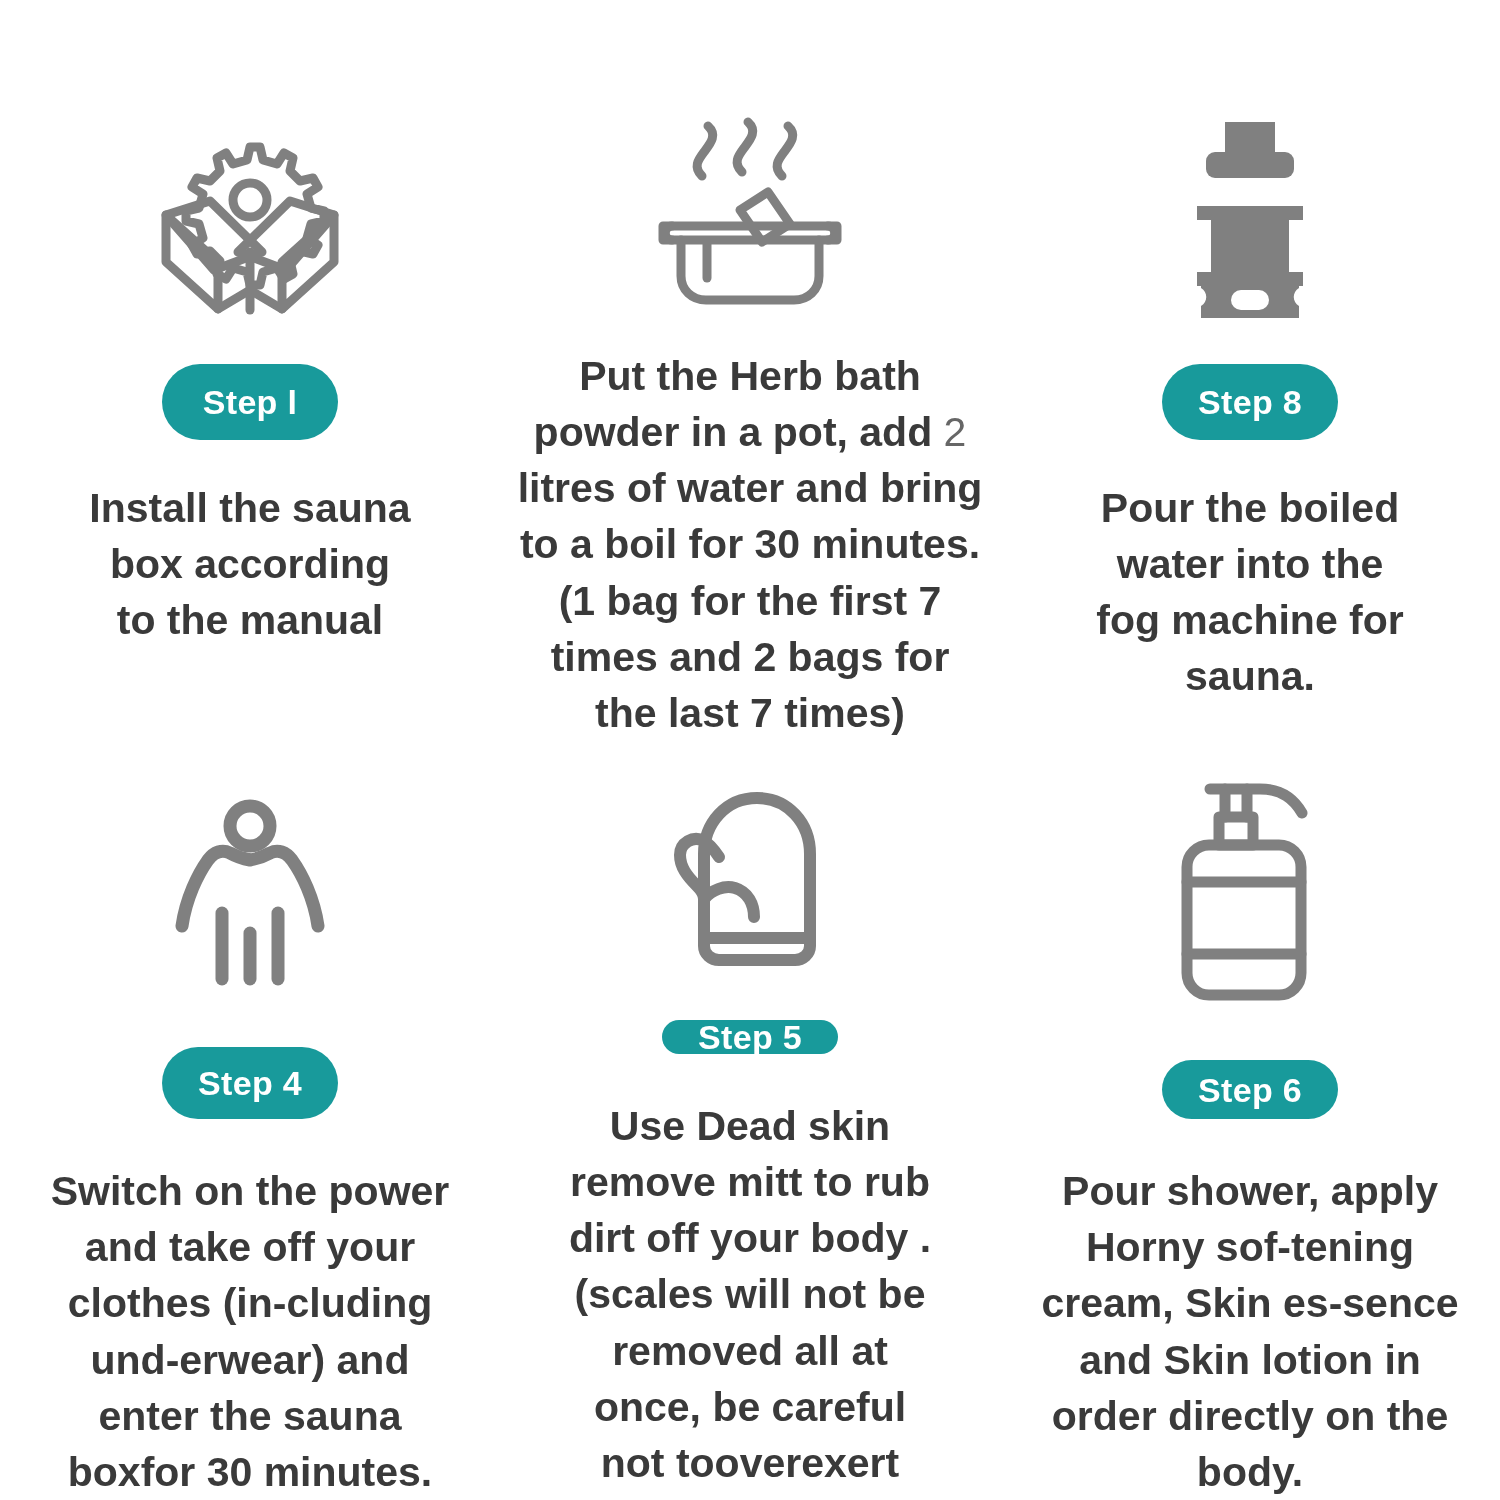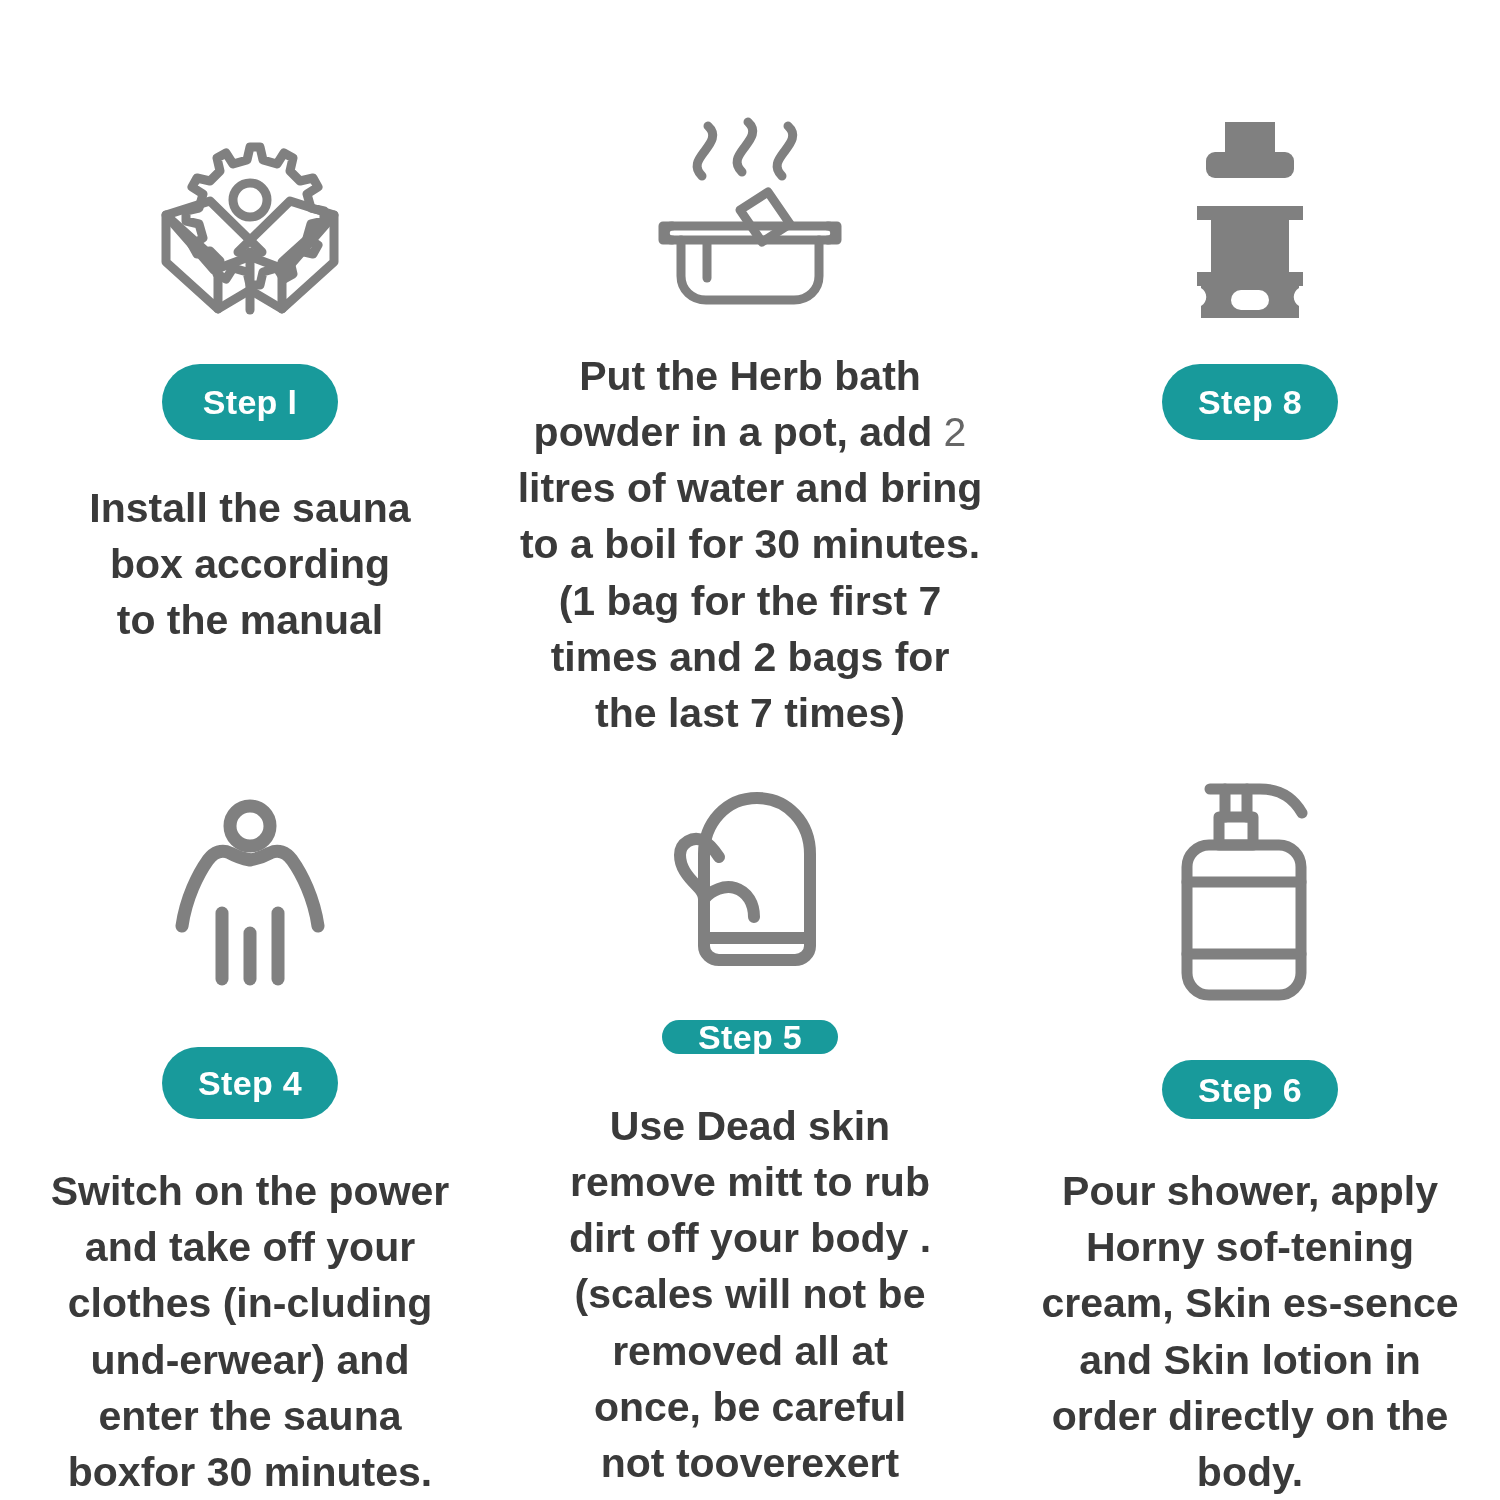--- a/index.html
+++ b/index.html
@@ -151,20 +151,21 @@
           <rect x="50" y="88" width="50" height="13"></rect>
           <rect x="63" y="106" width="24" height="52"></rect>
           <rect x="53" y="158" width="44" height="13"></rect>
           <rect x="40" y="176" width="70" height="11"></rect>
           <path d="M22 168 l106 0 0 56 -106 0z" fill="none"></path>
           <path d="M26 192 c7 4 7 14 0 18 l0 12 98 0 0 -12 c-7 -4 -7 -14 0 -18 l0 -10 -98 0z" transform="translate(0,-22)"></path>
           <rect x="56" y="178" width="38" height="20" rx="10" fill="#ffffff" transform="translate(0,-6)"></rect>
         </svg>
       </div>
       <div class="badge">Step 8</div>
+      <div class="step-text w3">Pour the boiled water into the fog machine for sauna.</div>
     </div>
 
     <div class="step-cell row2">
       <div class="icon-wrap">
         <svg width="160" height="195" viewBox="0 0 160 195" fill="none" stroke="#808080" stroke-width="13" stroke-linejoin="round" stroke-linecap="round">
           <circle cx="80" cy="26" r="20"></circle>
           <path d="M12 126 c4 -28 16 -52 26 -66 c6 -8 14 -11 22 -7 c9 5 20 7 20 7 s11 -2 20 -7 c8 -4 16 -1 22 7 c10 14 22 38 26 66"></path>
           <path d="M52 113 l0 66"></path>
           <path d="M80 133 l0 46"></path>
           <path d="M108 113 l0 66"></path>

